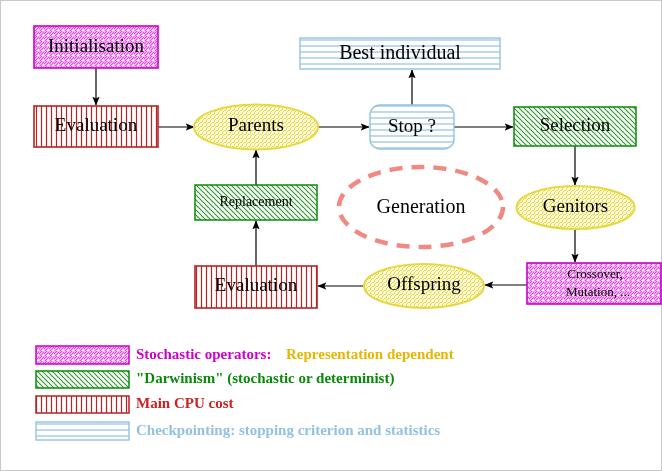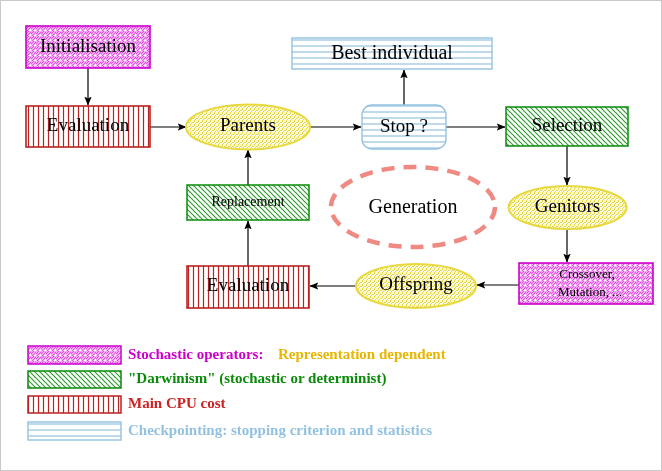--- a/index.html
+++ b/index.html
@@ -1,19 +1,19 @@
 <!DOCTYPE html>
 <html><head>
 <meta charset="utf-8">
 <style>
   html,body{margin:0;padding:0;background:#ffffff;}
   body{width:662px;height:471px;overflow:hidden;
        font-family:"Liberation Serif","DejaVu Serif",serif;}
   #frame{position:relative;width:662px;height:471px;box-sizing:border-box;
-         border:1px solid #c9c9c9;background:#fff;}
+         border:1px solid #c9c9c9;background:#fff;padding-left:8px;}
   svg{display:block;}
   .node-label{font-family:"Liberation Serif","DejaVu Serif",serif;
               fill:#000;text-anchor:middle;dominant-baseline:middle;}
   .legend-text{font-family:"Liberation Serif","DejaVu Serif",serif;
                font-weight:bold;dominant-baseline:middle;}
 </style>
 </head>
 <body>
 
 <div id="frame">

